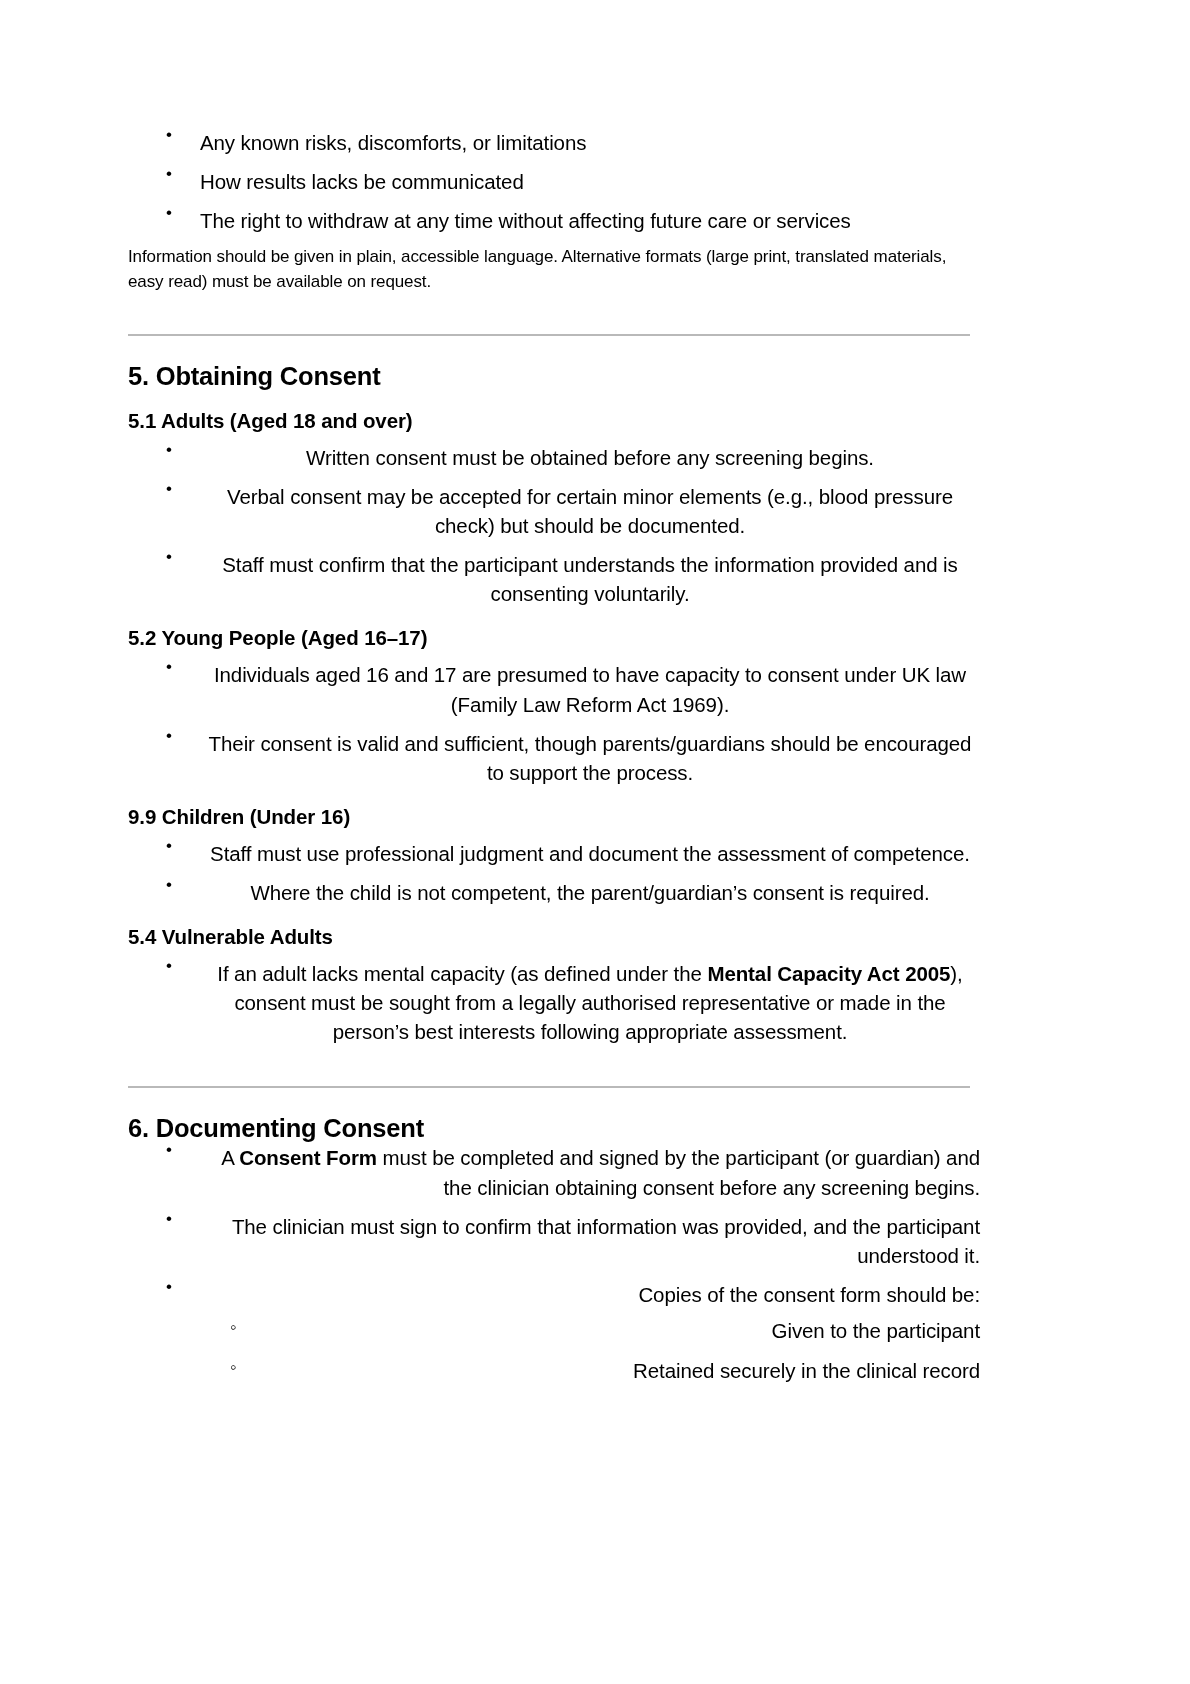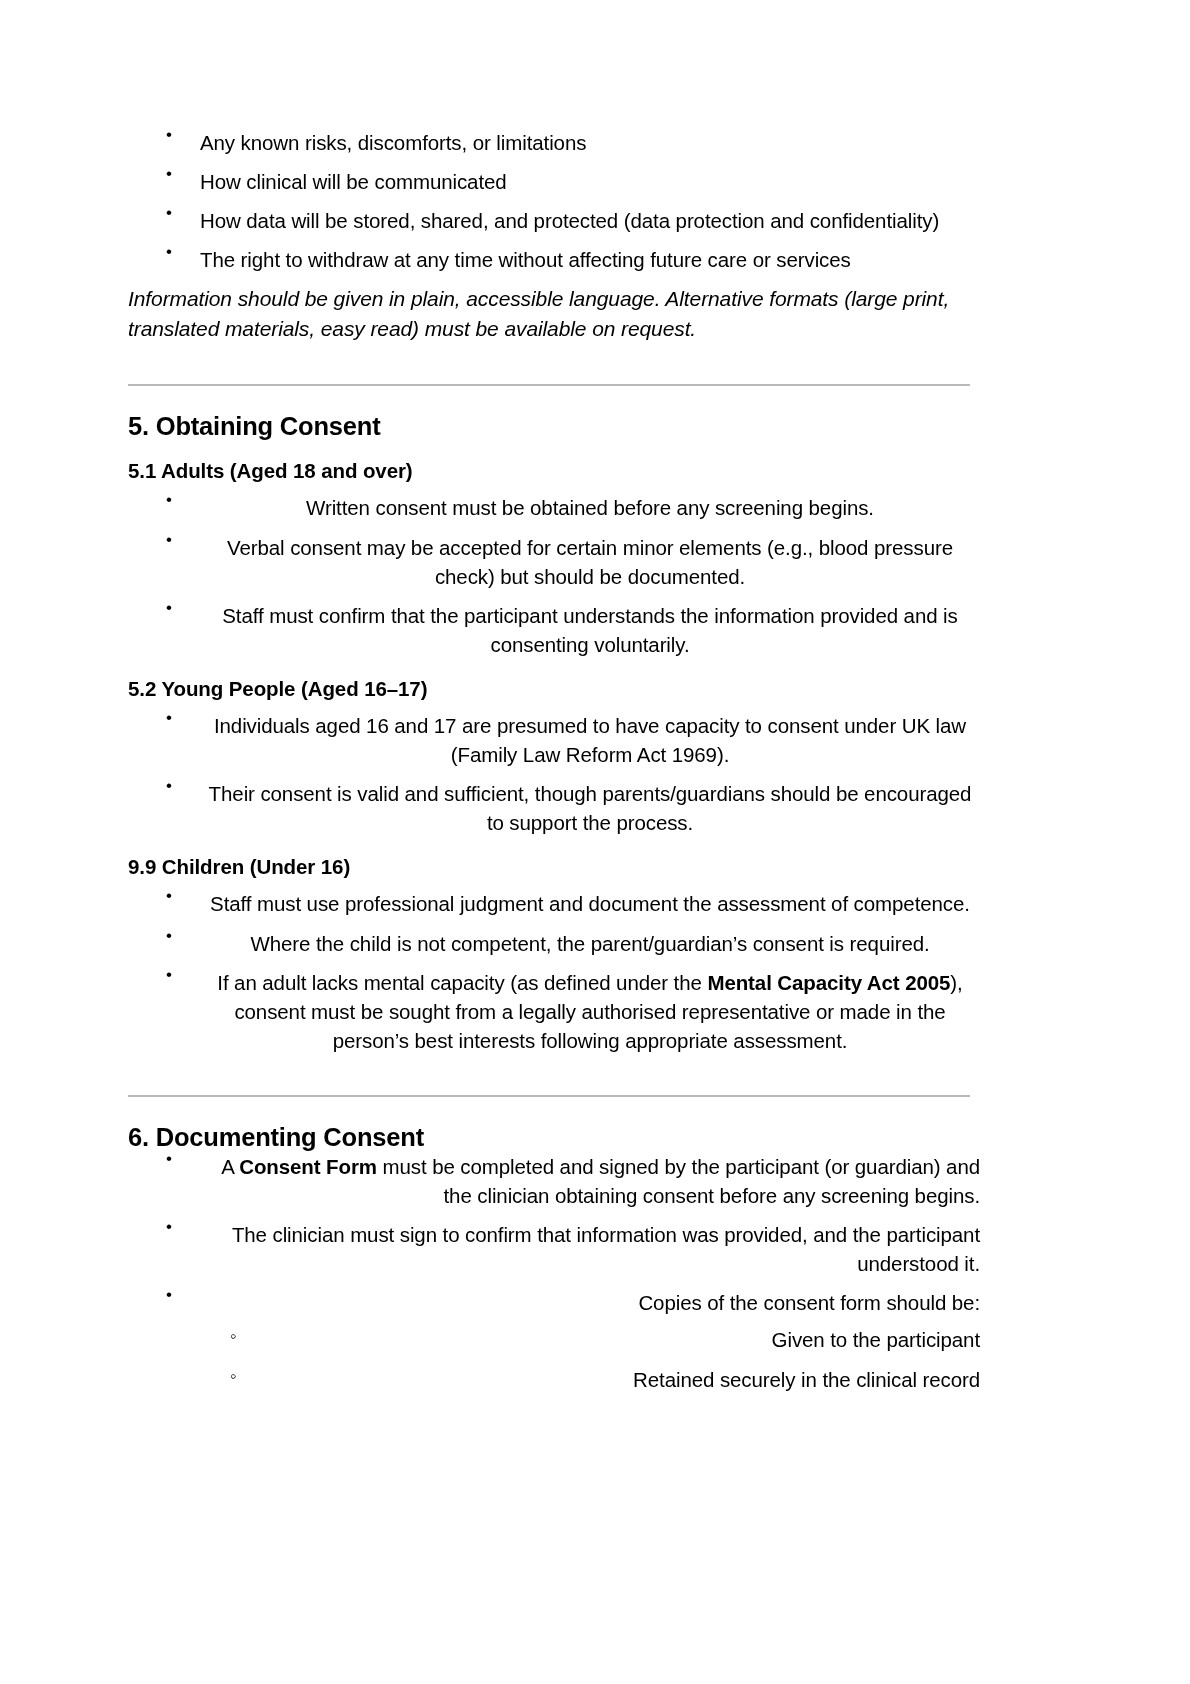--- a/index.html
+++ b/index.html
@@ -64,24 +64,23 @@
   ul.lvl2 > li::before {
     content: "\25E6";
     position: absolute;
     left: 30px;
     top: -1px;
     font-size: 18px;
   }
 
   p.body-para {
     margin: 6px 0 8px 0;
-    font-size: 21px;
+    font-size: 17px;
     line-height: 1.43;
     letter-spacing: -0.1px;
-    font-style: italic;
   }
 
   hr.rule {
     border: none;
     border-top: 2px solid #b9b9b9;
     margin: 40px 0 0 0;
     width: 842px;
   }
 
   h2.section-heading {
@@ -101,22 +100,21 @@
   b, strong { font-weight: bold; }
 </style>
 </head>
 <body>
 
 <div class="page">
   <div class="content">
 
     <ul class="lvl1">
       <li><span>Any known risks, discomforts, or limitations</span></li>
-      <li><span>How clinical will be communicated</span></li>
-      <li><span>How data will be stored, shared, and protected (data protection and confidentiality)</span></li>
+      <li><span>How results lacks be communicated</span></li>
       <li><span>The right to withdraw at any time without affecting future care or services</span></li>
     </ul>
 
     <p class="body-para">Information should be given in plain, accessible language. Alternative formats (large print, translated materials, easy read) must be available on request.</p>
 
     <hr class="rule">
 
     <h2 class="section-heading">5. Obtaining Consent</h2>
 
     <h3 class="sub-heading">5.1 Adults (Aged 18 and over)</h3>
@@ -131,20 +129,21 @@
       <li><span>Individuals aged 16 and 17 are presumed to have capacity to consent under UK law (Family Law Reform Act 1969).</span></li>
       <li><span>Their consent is valid and sufficient, though parents/guardians should be encouraged to support the process.</span></li>
     </ul>
 
     <h3 class="sub-heading">9.9 Children (Under 16)</h3>
     <ul class="lvl1 blk-after-heading">
       <li><span>Staff must use professional judgment and document the assessment of competence.</span></li>
       <li><span>Where the child is not competent, the parent/guardian’s consent is required.</span></li>
     </ul>
 
+    <h3 class="sub-heading">5.4 Vulnerable Adults</h3>
     <ul class="lvl1 blk-after-heading">
       <li><span>If an adult lacks mental capacity (as defined under the </span><b>Mental Capacity Act 2005</b><span>), consent must be sought from a legally authorised representative or made in the person’s best interests following appropriate assessment.</span></li>
     </ul>
 
     <hr class="rule">
 
     <h2 class="section-heading">6. Documenting Consent</h2>
 
     <ul class="lvl1 tight">
       <li><span>A </span><b>Consent Form</b><span> must be completed and signed by the participant (or guardian) and the clinician obtaining consent before any screening begins.</span></li>

